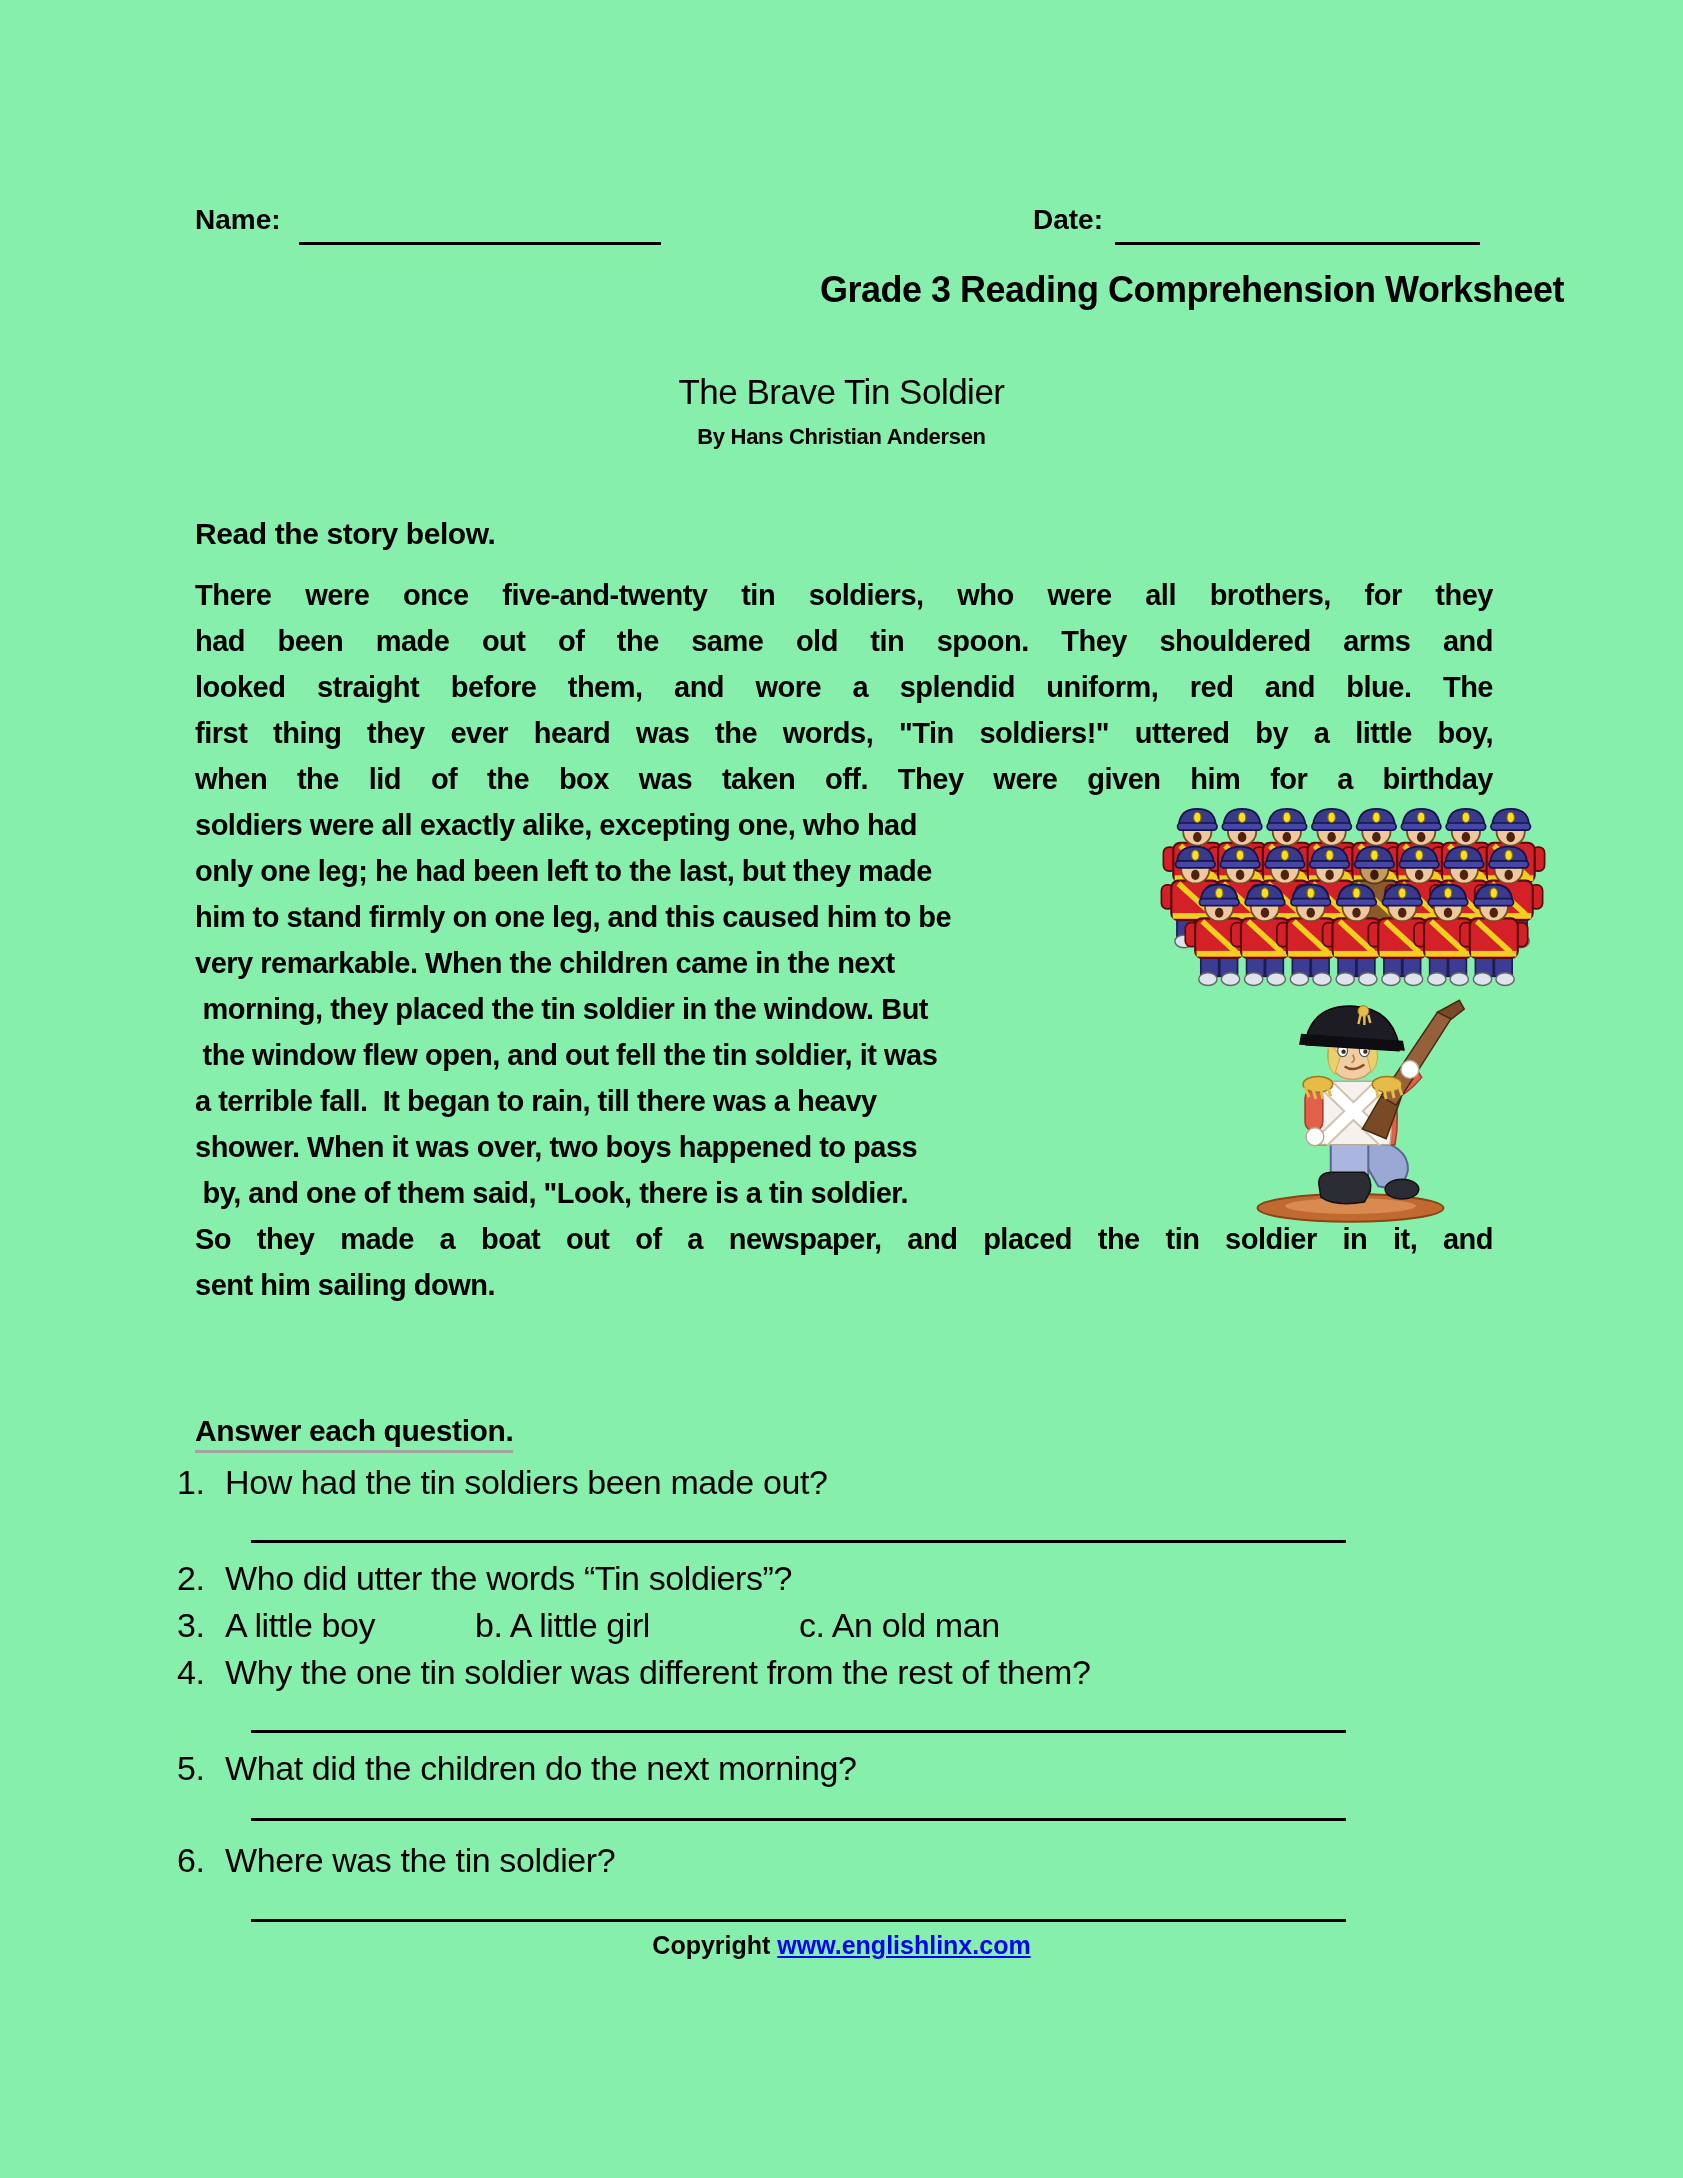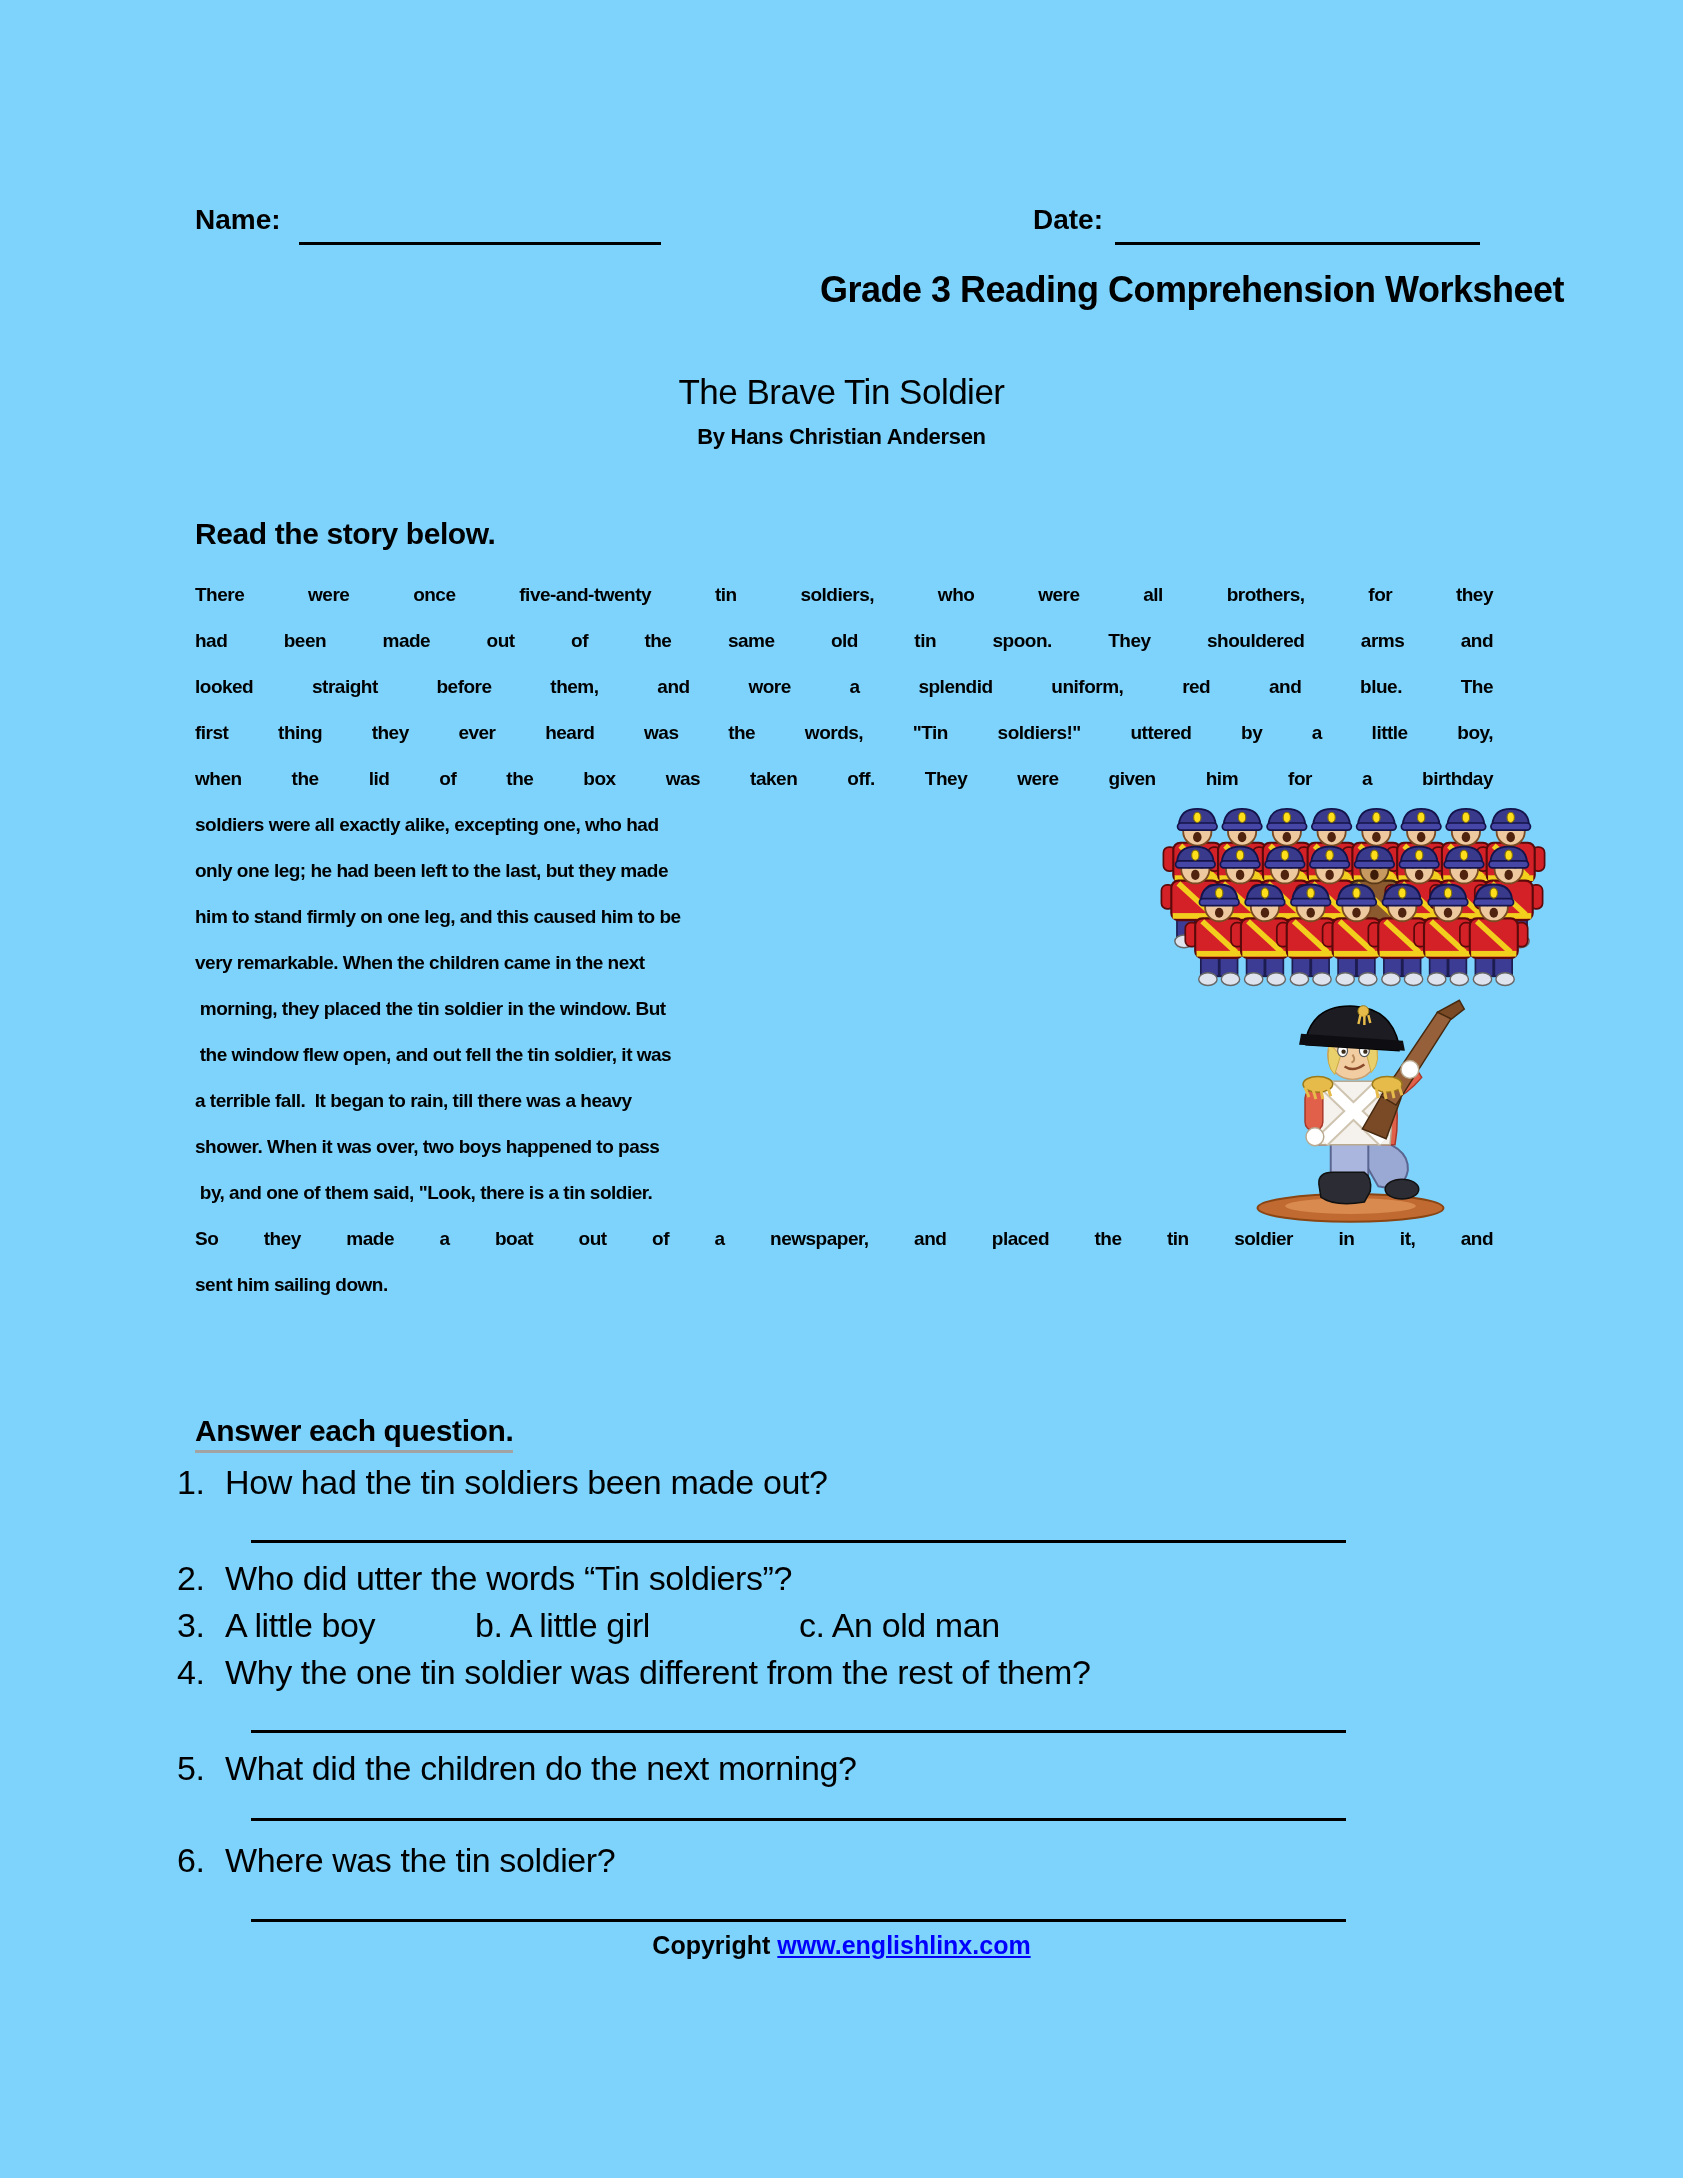--- a/index.html
+++ b/index.html
@@ -1,33 +1,33 @@
 <!DOCTYPE html>
 <html><head>
 <meta charset="utf-8">
 <style>
   html,body{margin:0;padding:0;background:#fff;}
   .page{
-    position:relative;width:1683px;height:2178px;background:#7dd3fc;
+    position:relative;width:1683px;height:2178px;background:#86efac;
     font-family:"Liberation Sans","DejaVu Sans",sans-serif;
     color:#000;overflow:hidden;
   }
   .abs{position:absolute;}
   
   .hdr-label{font-size:28px;font-weight:bold;}
   .write-line{display:inline-block;border-bottom:3px solid #000;height:30px;vertical-align:bottom;}
   
   .main-title{font-size:36px;font-weight:bold;text-align:right;letter-spacing:-0.5px;}
   .story-title{font-size:35px;font-weight:normal;text-align:center;letter-spacing:-0.5px;}
   .byline{font-size:22px;font-weight:bold;text-align:center;letter-spacing:-0.3px;}
   .read-instr{font-size:30px;font-weight:bold;letter-spacing:-0.4px;}
   
   #story-lines{position:absolute;left:195px;top:572px;width:1298px;}
   .story-line{
-    height:46px;line-height:46px;font-size:19px;font-weight:bold;
+    height:46px;line-height:46px;font-size:29px;font-weight:bold;
     letter-spacing:-0.5px;white-space:pre-wrap;width:1298px;
   }
   .story-line.just{text-align:justify;text-align-last:justify;}
   .story-line.narrow{width:926px;}
   
   .q-heading{font-size:30px;font-weight:bold;letter-spacing:-0.4px;
     border-bottom:3px solid #a3a3a3;padding-bottom:3px;}
   .q-row{position:absolute;left:177px;font-size:34px;font-weight:normal;
     letter-spacing:-0.4px;height:42px;line-height:42px;white-space:nowrap;}
   .q-num{display:inline-block;width:48px;}

